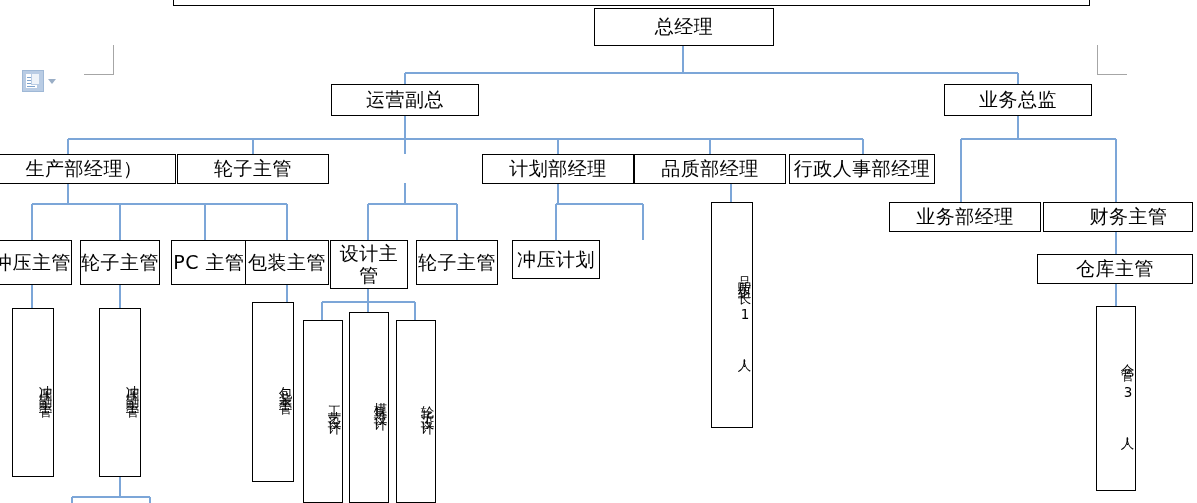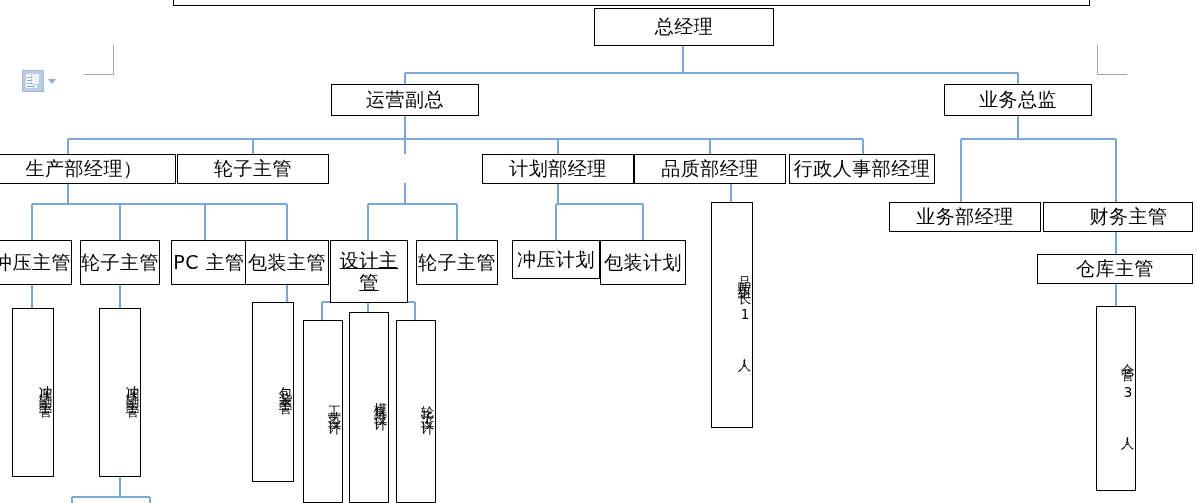--- a/index.html
+++ b/index.html
@@ -243,33 +243,30 @@
   <div class="node" style="left:80px; top:240px; width:80px; height:45px;">
     <span class="lbl">轮子主管</span>
   </div>
   <div class="node" style="left:171px; top:240px; width:76px; height:45px;">
     <span class="lbl">PC 主管</span>
   </div>
   <div class="node" style="left:245px; top:240px; width:84px; height:45px;">
     <span class="lbl">包装主管</span>
   </div>
 
-  <div class="node" style="left:330px; top:240px; width:78px; height:63px;text-decoration:underline;">
+  <div class="node" style="left:330px; top:240px; width:78px; height:49px;">
     <span class="lbl">设计主管</span>
   </div>
   <div class="node" style="left:416px; top:240px; width:82px; height:45px;">
     <span class="lbl">轮子主管</span>
   </div>
 
   <div class="node" style="left:512px; top:240px; width:88px; height:39px;">
     <span class="lbl">冲压计划</span>
   </div>
-  <div class="node" style="left:600px; top:240px; width:86px; height:45px;">
-    <span class="lbl">包装计划</span>
-  </div>
 
   <div class="node vert" style="left:711px; top:202px; width:42px; height:226px;">
     <span class="lbl">品质组长 1 人：</span>
   </div>
 
   <div class="node" style="left:889px; top:202px; width:152px; height:30px;">
     <span class="lbl">业务部经理</span>
   </div>
   <div class="node" style="left:1043px; top:202px; width:150px; height:30px;padding-left:21px;">
     <span class="lbl">财务主管</span>

